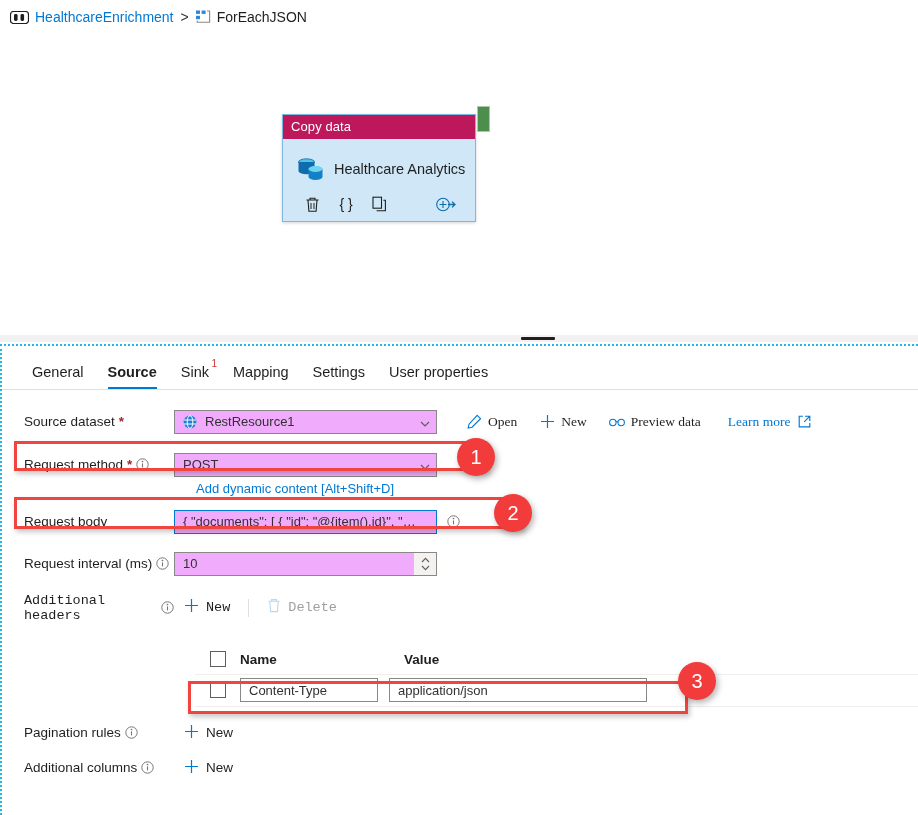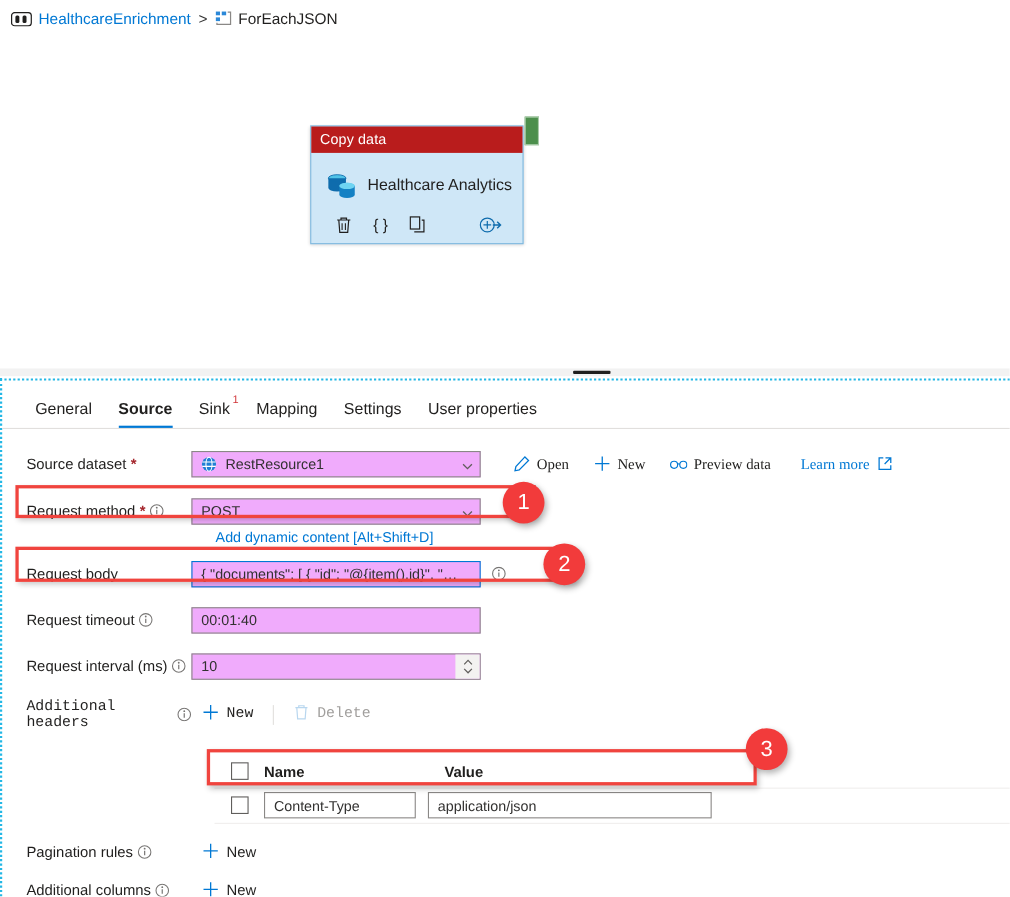--- a/index.html
+++ b/index.html
@@ -30,21 +30,21 @@
   .canvas { position: absolute; left:0; top:34px; width:918px; height:296px; background:#fff; }
 
   .activity-card {
     position: absolute; left: 282px; top: 80px;
     width: 194px; height: 108px;
     background: #cfe7f7;
     border: 1px solid #7fb8de;
     box-shadow: 0 1px 3px rgba(0,0,0,.18);
   }
   .activity-header {
-    height: 24px; background: #b91c1c; color:#fff;
+    height: 24px; background: #be185d; color:#fff;
     font-size: 13px; line-height: 24px; padding-left: 8px;
     letter-spacing: .1px;
   }
   .activity-body { position: relative; height: 84px; }
   .activity-title {
     position:absolute; left:51px; top:22px;
     font-size: 14.5px; color:#201f1e;
   }
   .db-icon { position:absolute; left:13px; top:18px; width:32px; height:28px; }
   .activity-actions {
@@ -380,37 +380,20 @@
       </div>
       <span class="info-ic" style="margin-left:10px;">
         <svg width="13" height="13" viewBox="0 0 13 13">
           <circle cx="6.5" cy="6.5" r="5.7" fill="none" stroke="#605e5c" stroke-width="1"></circle>
           <path d="M6.5 5.4 v4" stroke="#605e5c" stroke-width="1.1"></path>
           <circle cx="6.5" cy="3.5" r=".85" fill="#605e5c"></circle>
         </svg>
       </span>
     </div>
 
-    <div class="row" style="margin-top:9px;">
-      <div class="lbl">
-        <span>Request timeout</span>
-        <span class="info-ic">
-          <svg width="13" height="13" viewBox="0 0 13 13">
-            <circle cx="6.5" cy="6.5" r="5.7" fill="none" stroke="#605e5c" stroke-width="1"></circle>
-            <path d="M6.5 5.4 v4" stroke="#605e5c" stroke-width="1.1"></path>
-            <circle cx="6.5" cy="3.5" r=".85" fill="#605e5c"></circle>
-          </svg>
-        </span>
-      </div>
-      <div class="ctrl">
-        <div class="fld" style="width:263px;">
-          <span>00:01:40</span>
-        </div>
-      </div>
-    </div>
 
     <div class="row" style="margin-top:9px;">
       <div class="lbl">
         <span>Request interval (ms)</span>
         <span class="info-ic">
           <svg width="13" height="13" viewBox="0 0 13 13">
             <circle cx="6.5" cy="6.5" r="5.7" fill="none" stroke="#605e5c" stroke-width="1"></circle>
             <path d="M6.5 5.4 v4" stroke="#605e5c" stroke-width="1.1"></path>
             <circle cx="6.5" cy="3.5" r=".85" fill="#605e5c"></circle>
           </svg>

